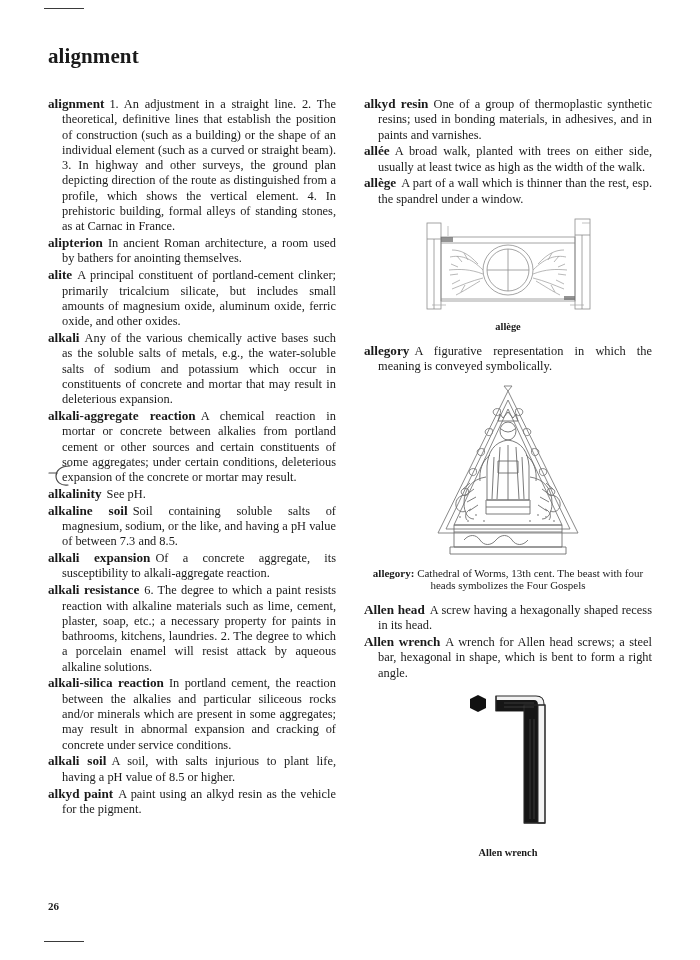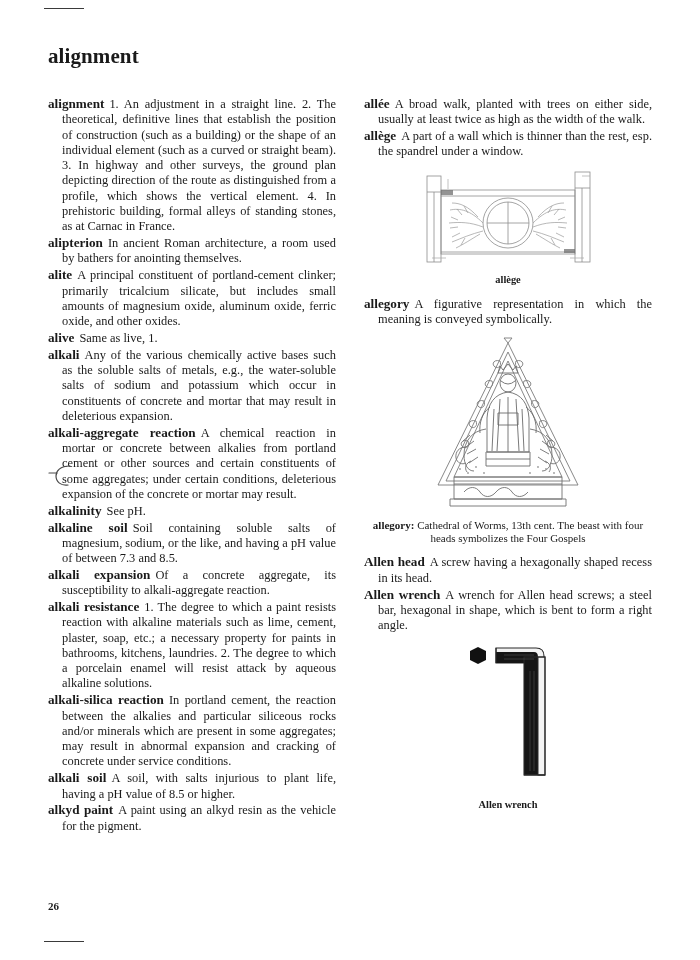--- a/index.html
+++ b/index.html
@@ -132,23 +132,20 @@
     </p>
 
     <p class="entry">
       <span class="hw">alipterion</span><span class="gap"></span><span>In ancient Roman architecture, a room used by bathers for anointing themselves.</span>
     </p>
 
     <p class="entry">
       <span class="hw">alite</span><span class="gap"></span><span>A principal constituent of portland-cement clinker; primarily tricalcium silicate, but includes small amounts of magnesium oxide, aluminum oxide, ferric oxide, and other oxides.</span>
     </p>
 
-    <p class="entry">
-      <span class="hw">alive</span><span class="gap"></span><span>Same as live, 1.</span>
-    </p>
 
     <p class="entry">
       <span class="hw">alkali</span><span class="gap"></span><span>Any of the various chemically active bases such as the soluble salts of metals, e.g., the water-soluble salts of sodium and potassium which occur in constituents of concrete and mortar that may result in deleterious expansion.</span>
     </p>
 
     <p class="entry">
       <span class="hw">alkali-aggregate reaction</span><span class="gap"></span><span>A chemical reaction in mortar or concrete between alkalies from portland cement or other sources and certain constituents of some aggregates; under certain conditions, deleterious expansion of the concrete or mortar may result.</span>
     </p>
 
     <p class="entry">
@@ -157,39 +154,42 @@
 
     <p class="entry">
       <span class="hw">alkaline soil</span><span class="gap"></span><span>Soil containing soluble salts of magnesium, sodium, or the like, and having a pH value of between 7.3 and 8.5.</span>
     </p>
 
     <p class="entry">
       <span class="hw">alkali expansion</span><span class="gap"></span><span>Of a concrete aggregate, its susceptibility to alkali-aggregate reaction.</span>
     </p>
 
     <p class="entry">
-      <span class="hw">alkali resistance</span><span class="gap"></span><span>1. The degree to which a paint resists reaction with alkaline materials such as lime, cement, plaster, soap, etc.; a necessary property for paints in bathrooms, kitchens, laundries. 2. The degree to which a porcelain enamel will resist attack by aqueous alkaline solutions.</span>
+      <span class="hw">alkali resistance</span><span class="gap"></span><span>6. The degree to which a paint resists reaction with alkaline materials such as lime, cement, plaster, soap, etc.; a necessary property for paints in bathrooms, kitchens, laundries. 2. The degree to which a porcelain enamel will resist attack by aqueous alkaline solutions.</span>
     </p>
 
     <p class="entry">
       <span class="hw">alkali-silica reaction</span><span class="gap"></span><span>In portland cement, the reaction between the alkalies and particular siliceous rocks and/or minerals which are present in some aggregates; may result in abnormal expansion and cracking of concrete under service conditions.</span>
     </p>
 
     <p class="entry">
       <span class="hw">alkali soil</span><span class="gap"></span><span>A soil, with salts injurious to plant life, having a pH value of 8.5 or higher.</span>
     </p>
 
     <p class="entry">
       <span class="hw">alkyd paint</span><span class="gap"></span><span>A paint using an alkyd resin as the vehicle for the pigment.</span>
     </p>
 
   </div>
 
   <div class="col col-right">
 
+    <p class="entry">
+      <span class="hw">alkyd resin</span><span class="gap"></span><span>One of a group of thermoplastic synthetic resins; used in bonding materials, in adhesives, and in paints and varnishes.</span>
+    </p>
 
     <p class="entry">
       <span class="hw">allée</span><span class="gap"></span><span>A broad walk, planted with trees on either side, usually at least twice as high as the width of the walk.</span>
     </p>
 
     <p class="entry">
       <span class="hw">allège</span><span class="gap"></span><span>A part of a wall which is thinner than the rest, esp. the spandrel under a window.</span>
     </p>
 
     <div class="figure">

